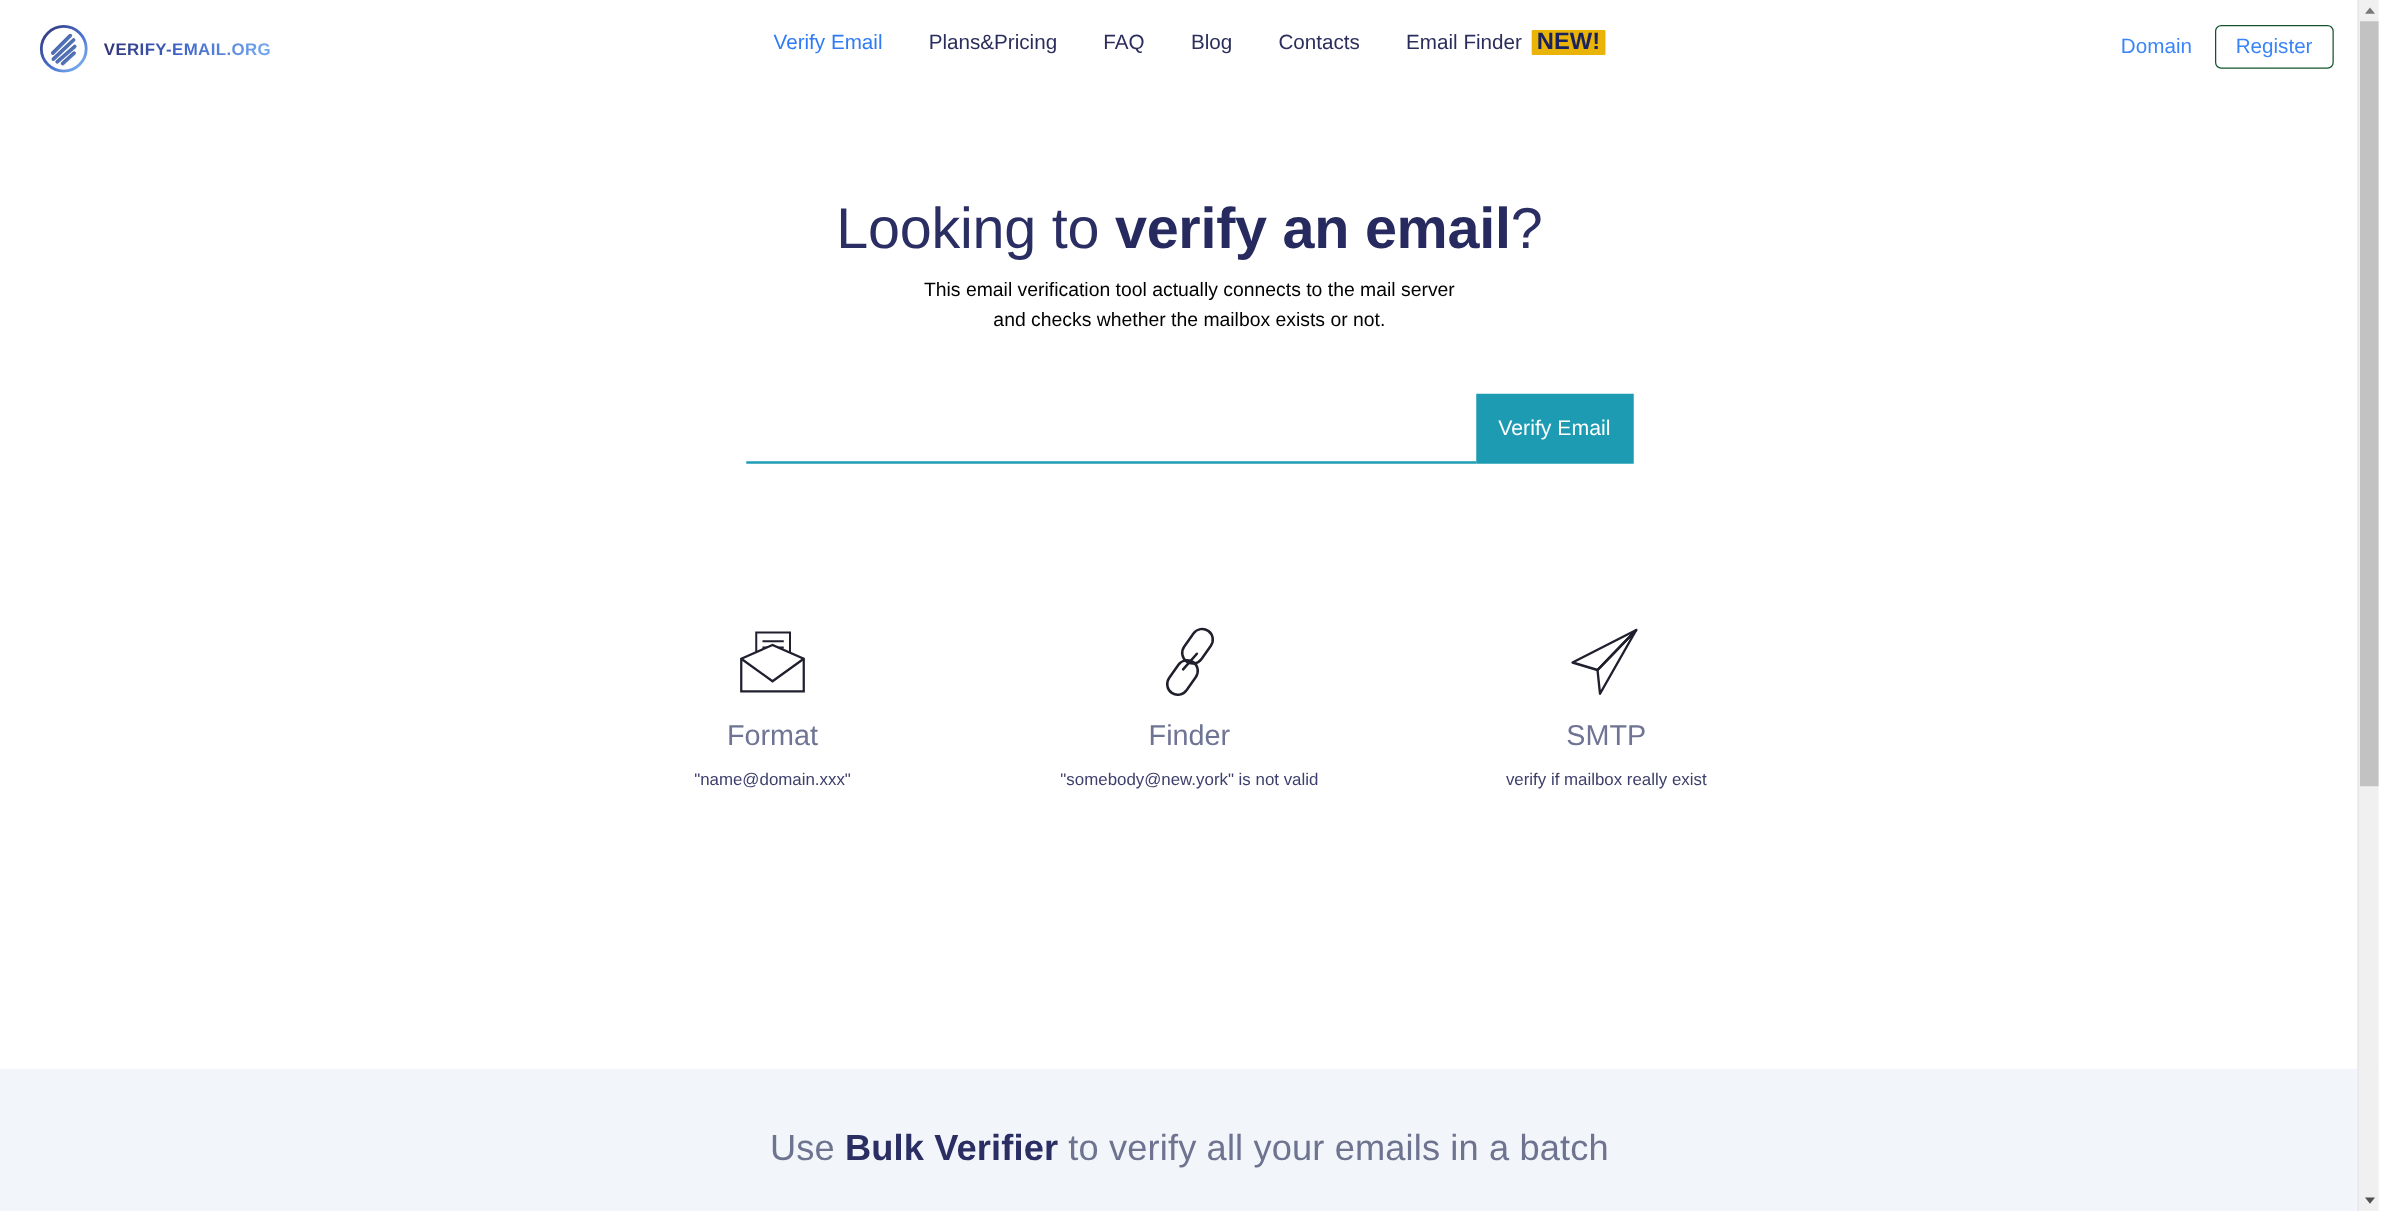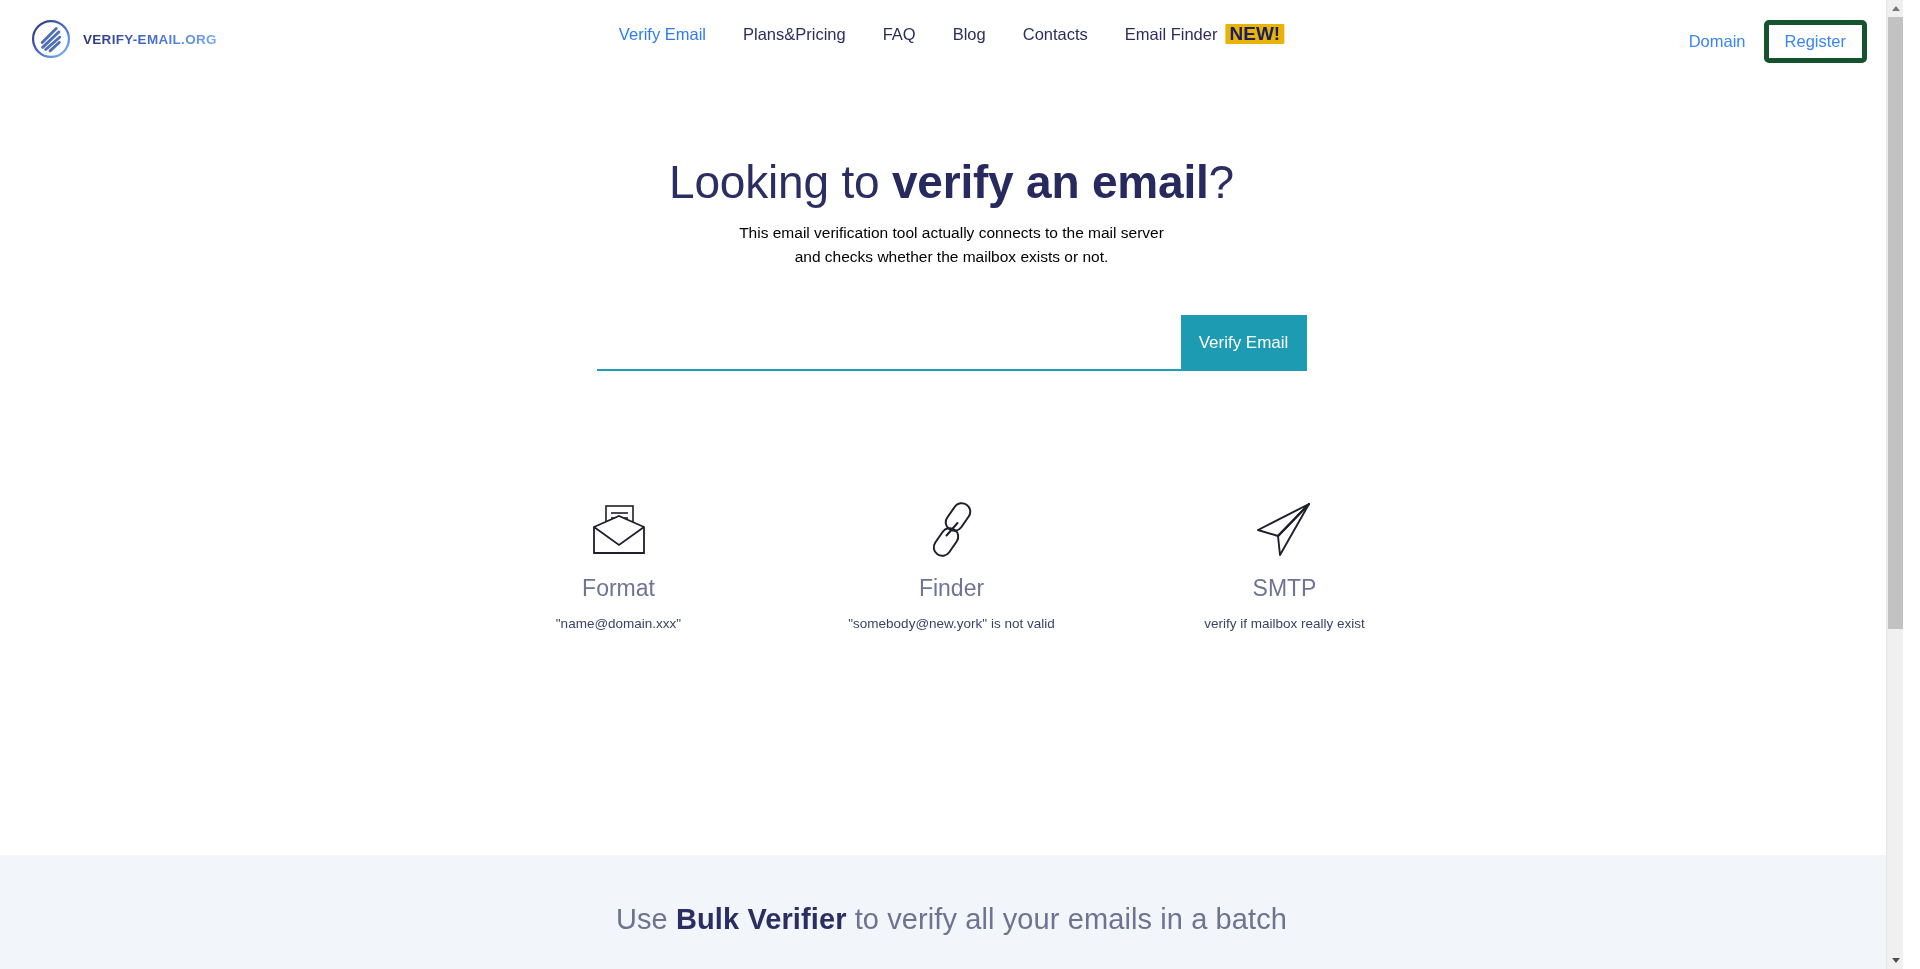--- a/index.html
+++ b/index.html
@@ -101,21 +101,21 @@
     gap: 18px;
   }
   .login-link {
     font-size: 16.5px;
     color: #3a85f7;
     text-decoration: none;
   }
   .register-btn {
     font-size: 16.5px;
     color: #3a85f7;
-    border: 5px solid #14532d;
+    border: 1px solid #14532d;
     border-radius: 5px;
     background: #ffffff;
     padding: 6px 16px 7px 16px;
     cursor: pointer;
     line-height: 20px;
     font-family: "Liberation Sans", sans-serif;
   }
 
   
   .hero {
@@ -186,21 +186,21 @@
     margin: 0;
     font-size: 26px;
     font-weight: 400;
     color: #868aa6;
     letter-spacing: 0.2px;
   }
   .features {
     margin: 40px auto 0 auto;
     width: 1000px;
     display: flex;
-    justify-content: center;
+    justify-content: space-between;
   }
   .feature {
     width: 333px;
     text-align: center;
   }
   .feature-icon {
     height: 62px;
     display: flex;
     align-items: flex-end;
     justify-content: center;

